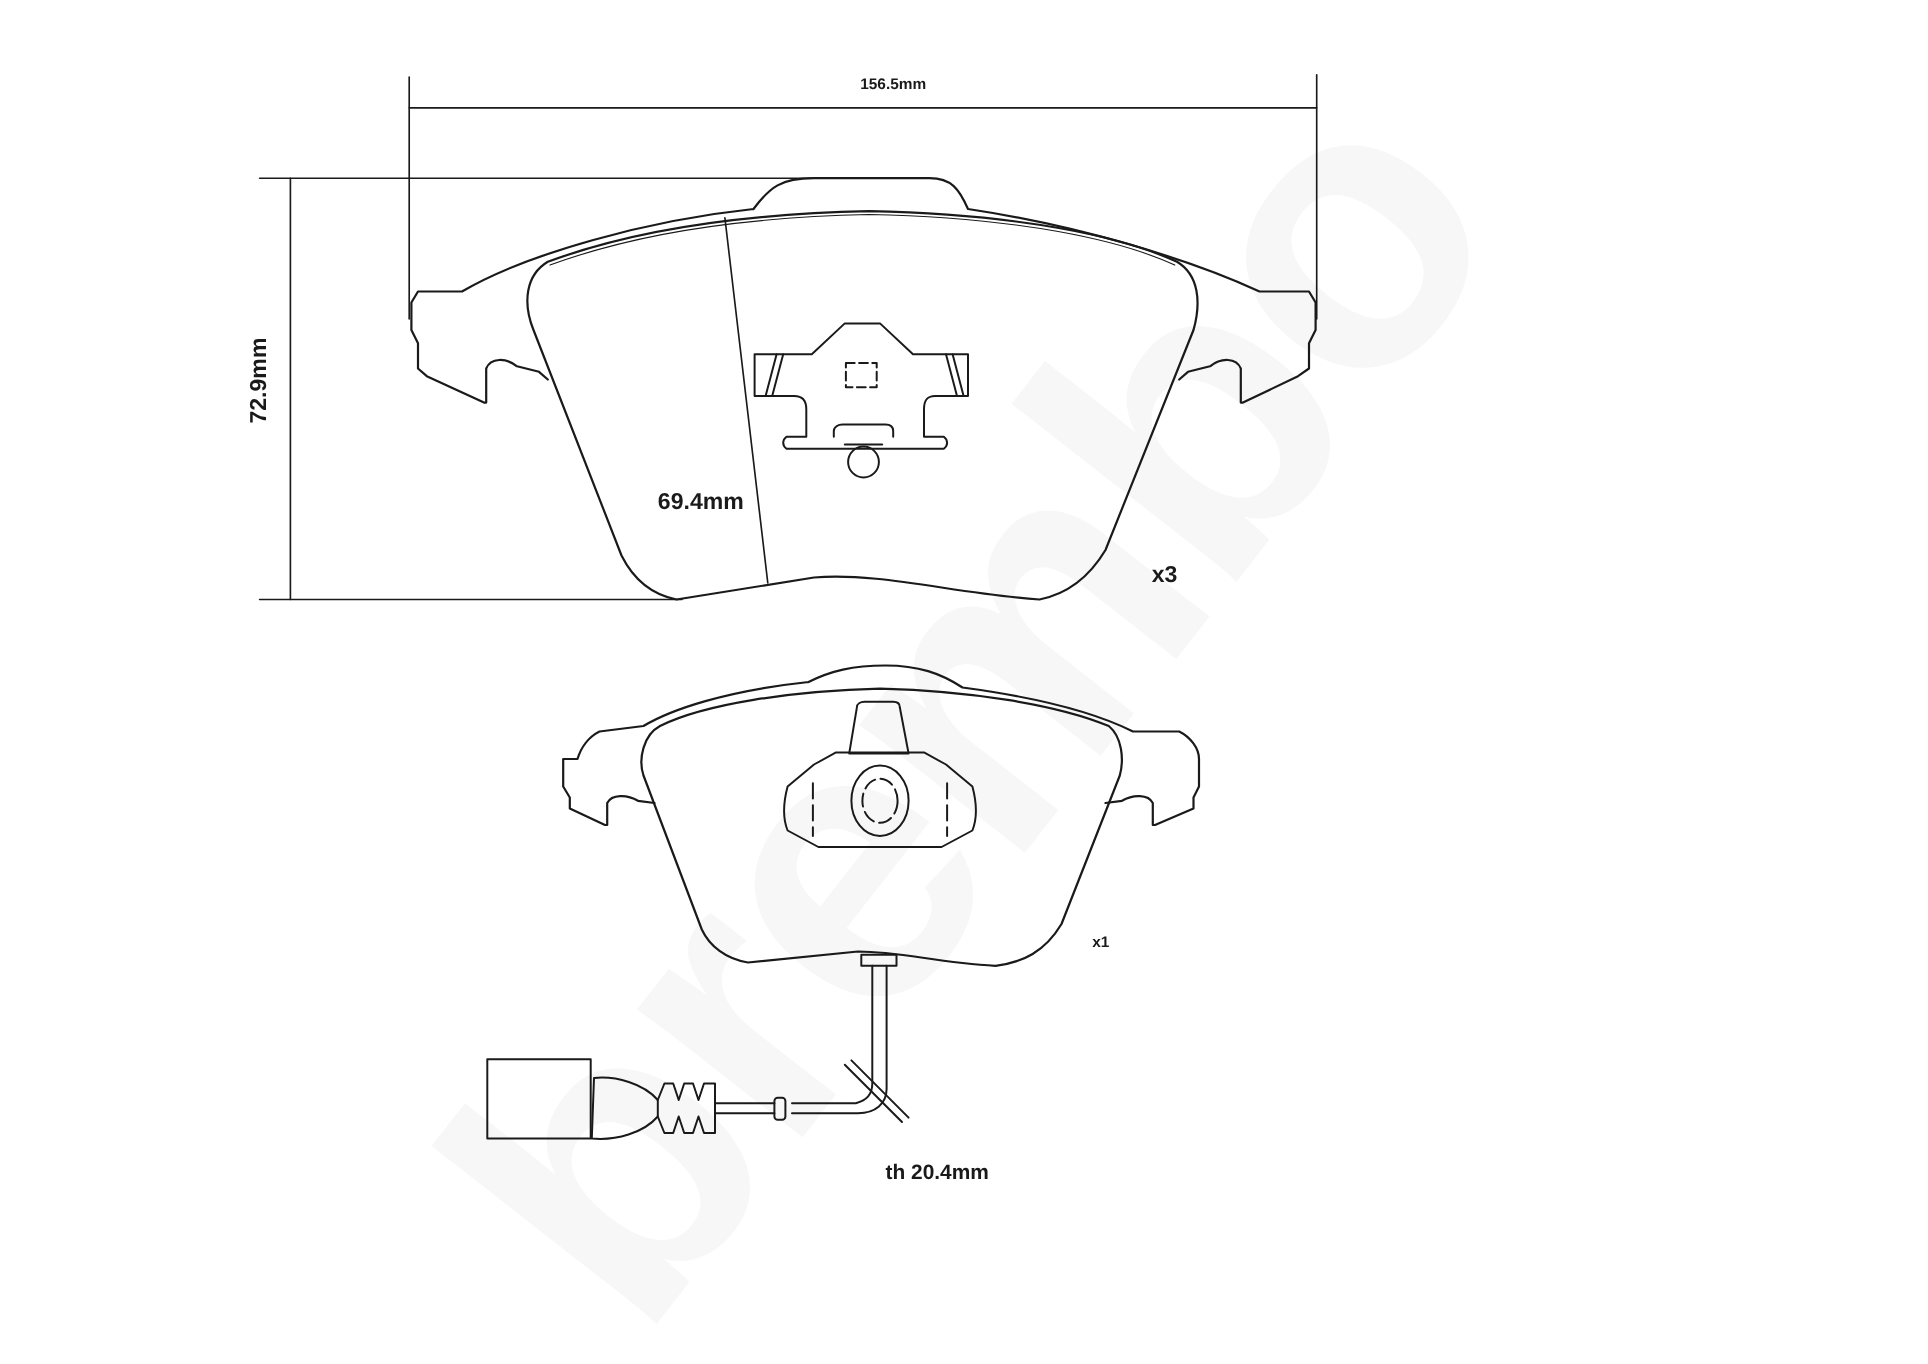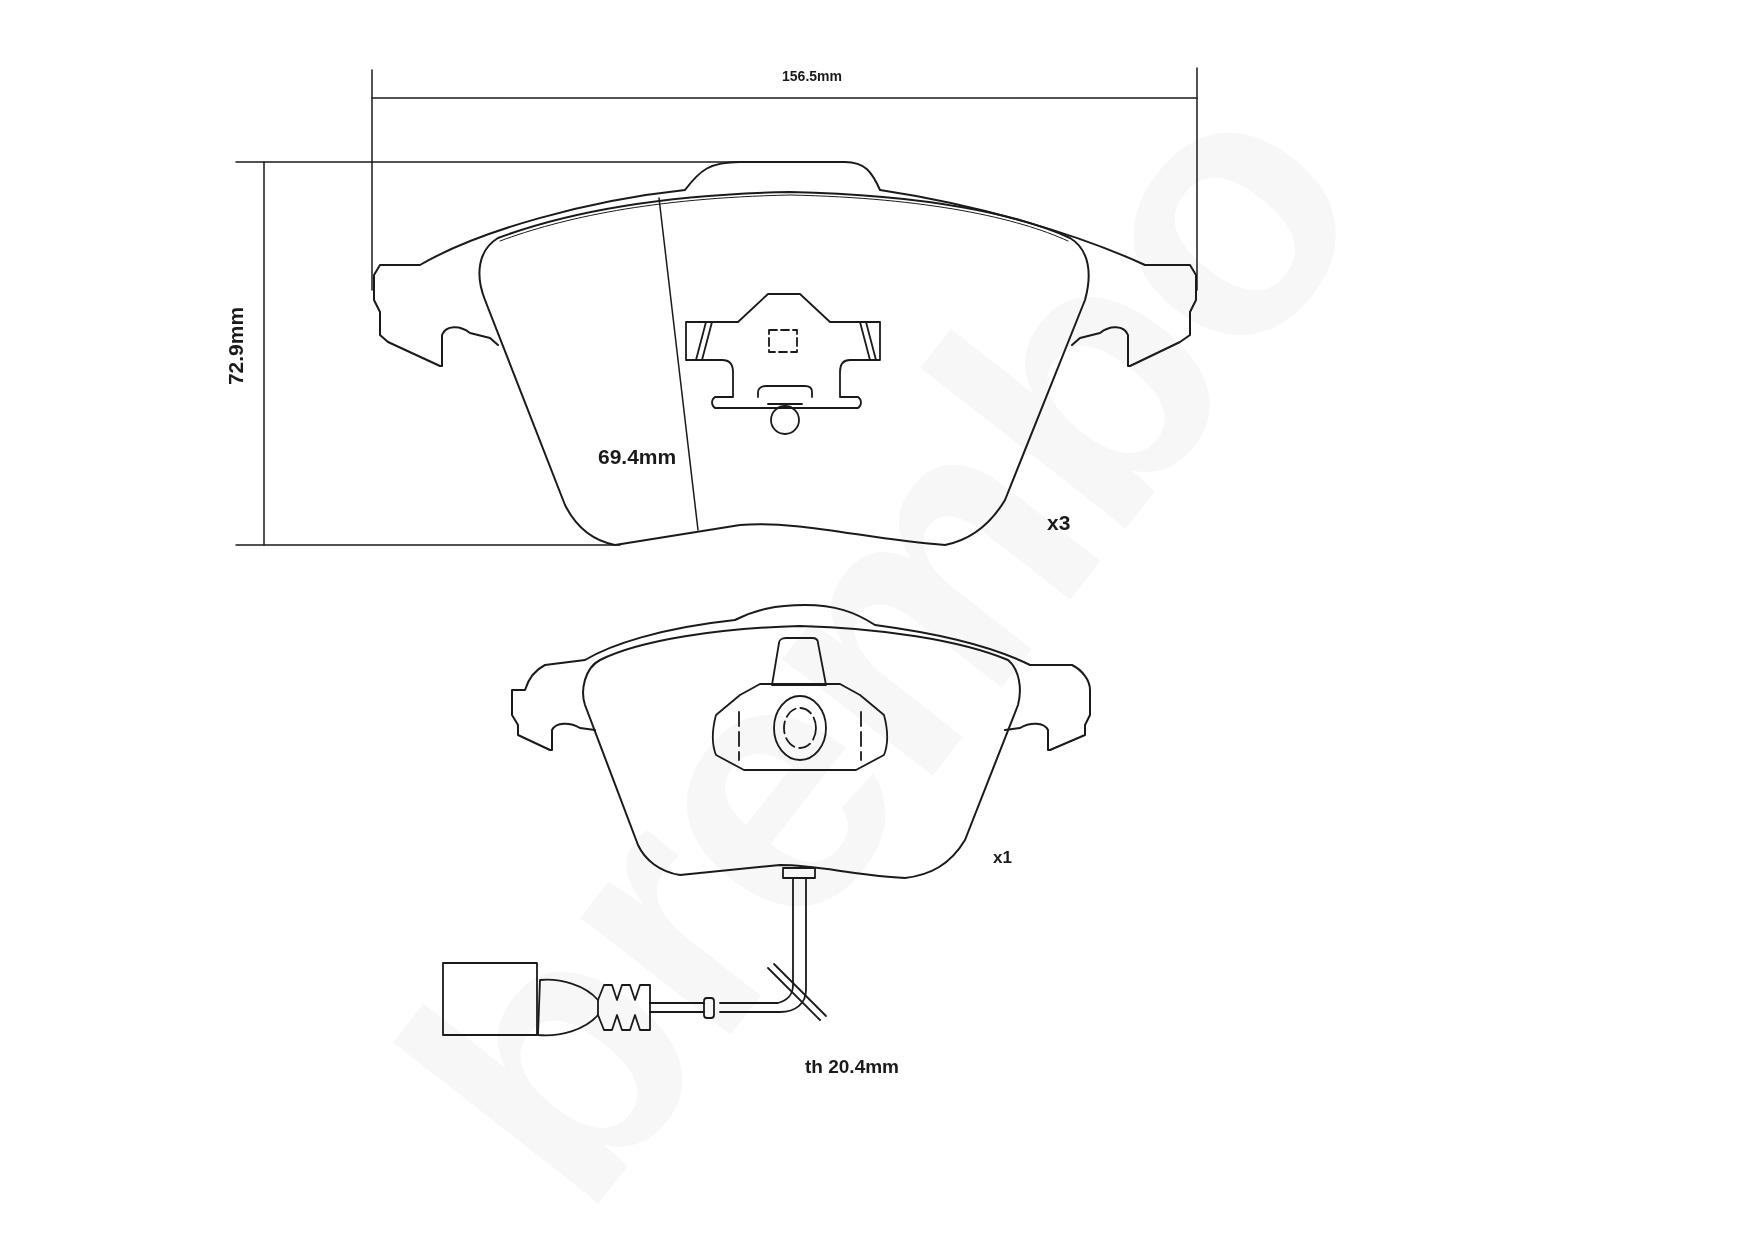--- a/index.html
+++ b/index.html
@@ -5,21 +5,21 @@
   html, body { margin: 0; padding: 0; background: #ffffff; }
   body { width: 1753px; height: 1240px; position: relative; overflow: hidden;
          font-family: "Liberation Sans", sans-serif; }
   .canvas { position: absolute; left: 0; top: 0; width: 1753px; height: 1240px; }
   .label { position: absolute; font-family: "Liberation Sans", sans-serif;
            font-weight: bold; color: #1a1a1a; white-space: nowrap; }
   .dim-width  { left: 812px; top: 68px;  font-size: 14px; transform: translateX(-50%); }
   .dim-height { left: 236px; top: 346px; font-size: 21px; transform: translate(-50%,-50%) rotate(-90deg); }
   .dim-inner  { left: 598px; top: 445px; font-size: 21px; }
   .qty-top    { left: 1047px; top: 484px; font-size: 21px; margin-top: 27px; }
-  .qty-bottom { left: 993px;  top: 848px; font-size: 17px; }
+  .qty-bottom { left: 993px;  top: 848px; font-size: 14px; }
   .thickness  { left: 852px;  top: 1056px; font-size: 19px; transform: translateX(-50%); }
   .watermark  { position: absolute; left: 880px; top: 640px; font-size: 360px; font-weight: bold;
                 color: #f7f7f7; transform: translate(-50%,-50%) rotate(-52deg);
                 font-family: "Liberation Sans", sans-serif; letter-spacing: -6px; }
 </style>
 </head>
 <body>
 
 <div class="canvas">
 

